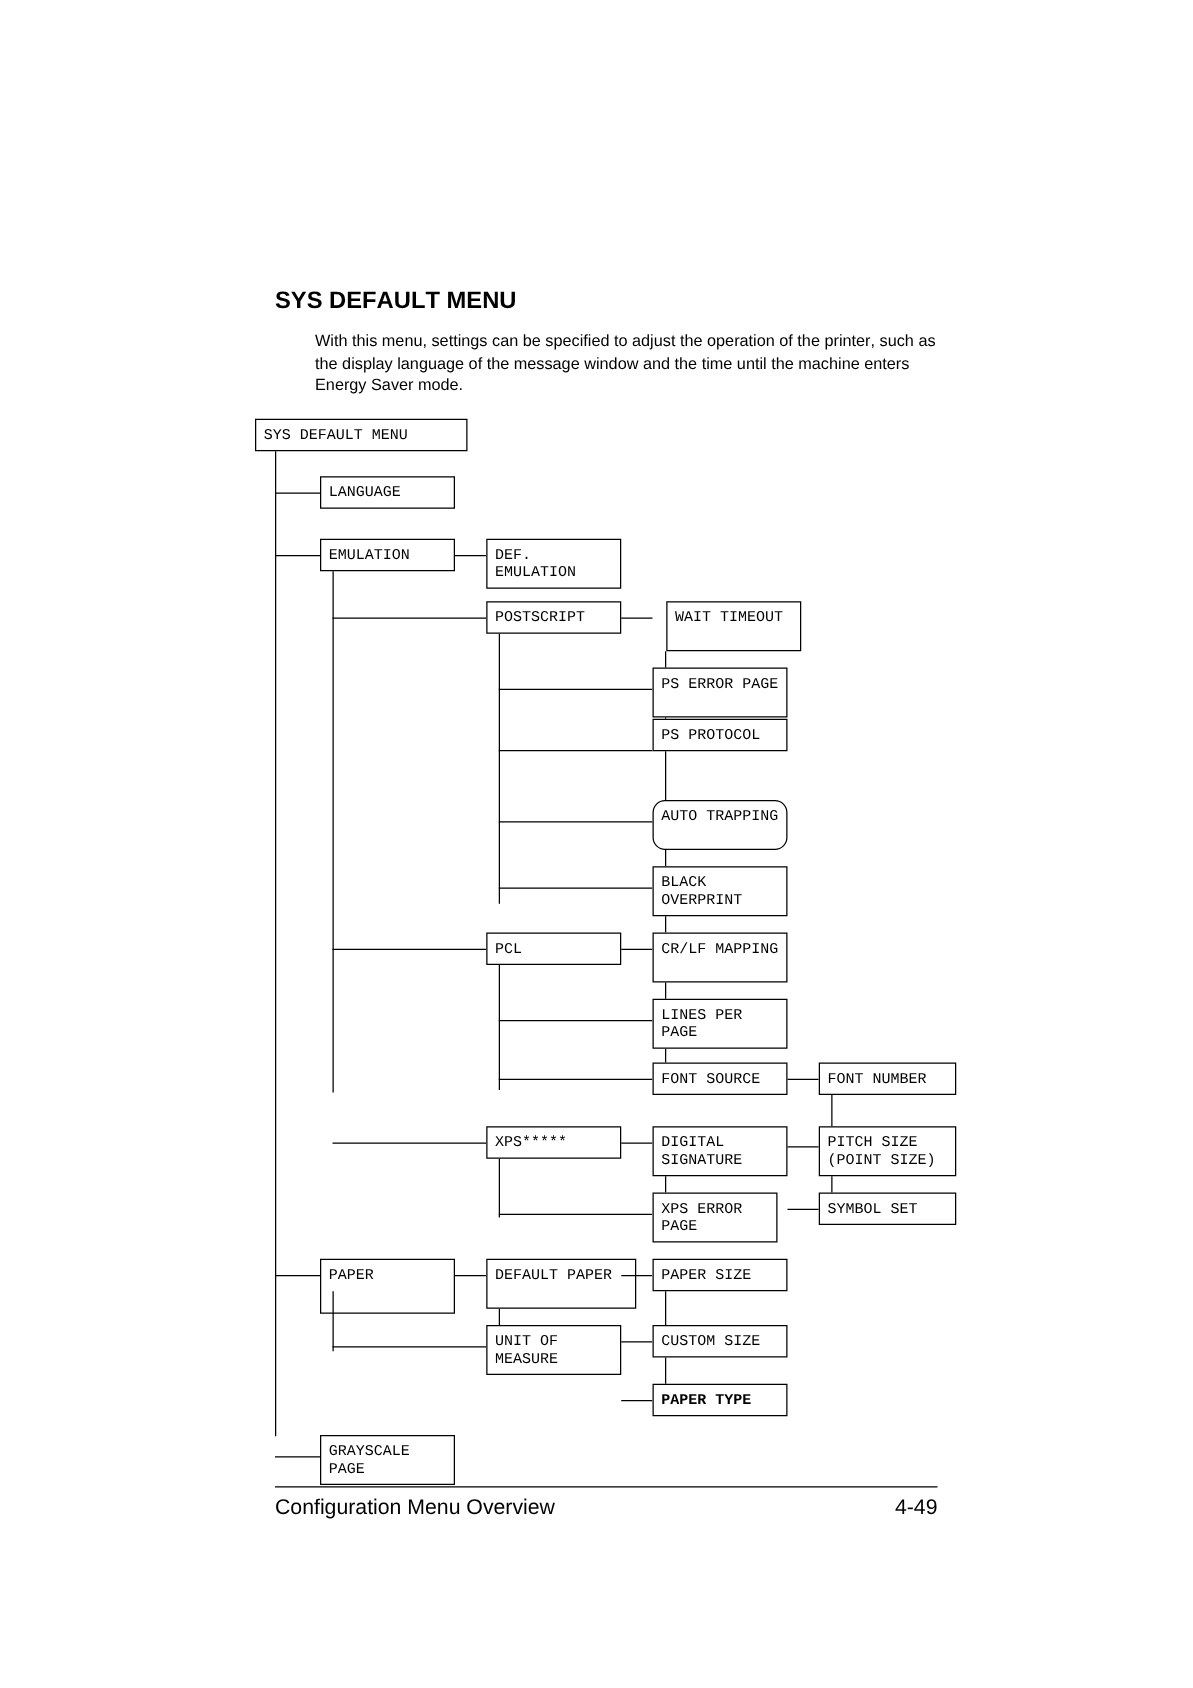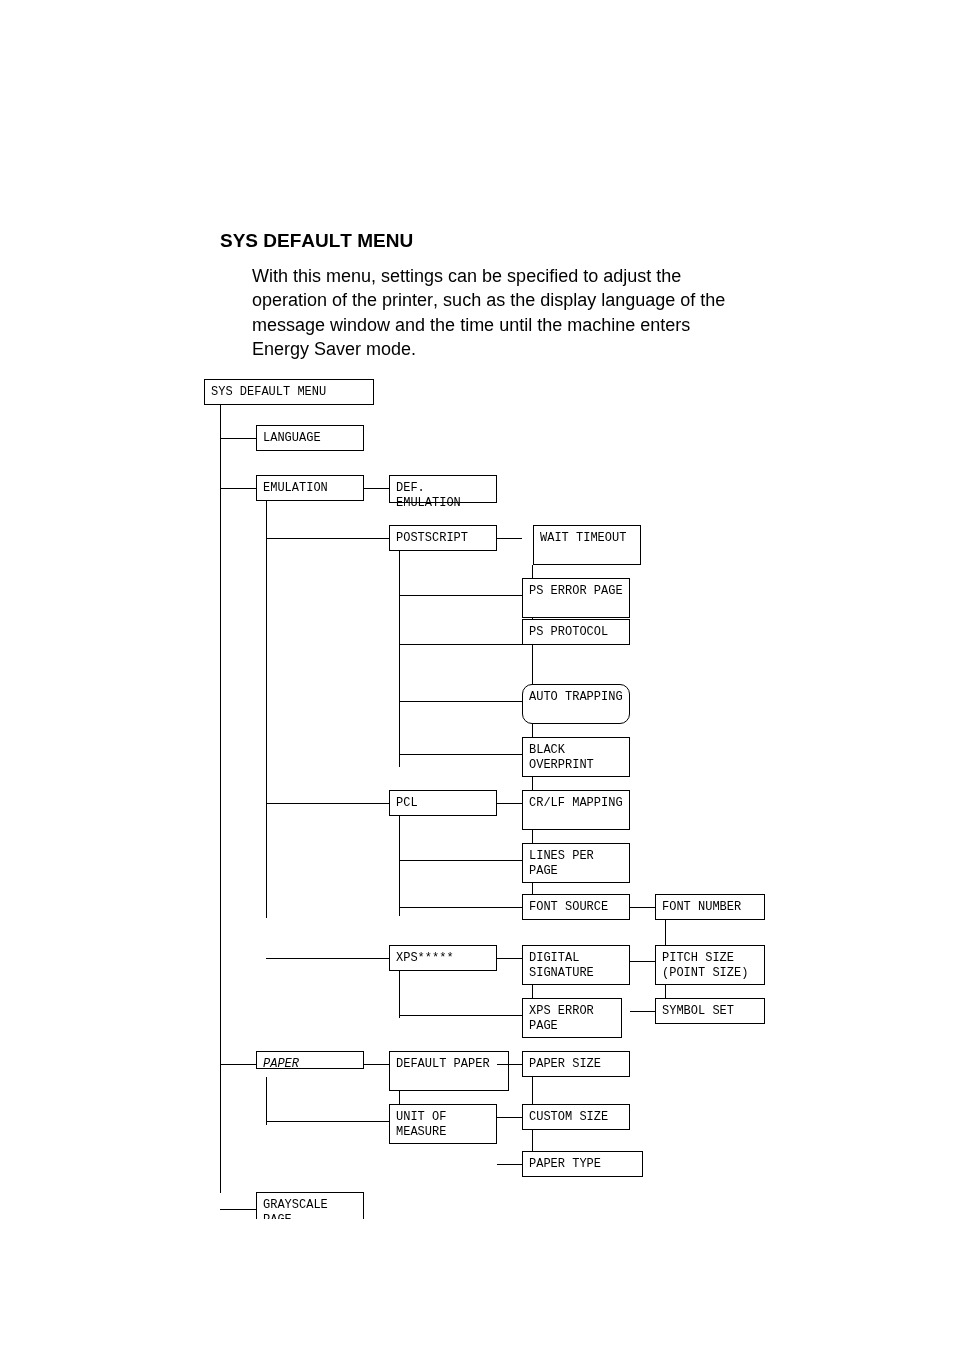--- a/index.html
+++ b/index.html
@@ -17,21 +17,21 @@
     font-size: 13px;
   }
   .page, .page * { font-kerning: none; }
   h2 {
     font-size: 19px;
     font-weight: bold;
     margin: 0 0 12px 0;
   }
   .intro {
     margin: 0 0 18px 32px;
-    font-size: 18px;
+    font-size: 13px;
     line-height: 1.35;
   }
   .diagram {
     position: relative;
     width: 560px;
     height: 840px;
     margin-left: -16px;
   }
   .box {
     position: absolute;
@@ -77,21 +77,21 @@
 
     <div class="hline" style="left:16px; top:59px; width:36px;"></div>
     <div class="box" style="left:52px; top:46px; width:108px; height:26px;">LANGUAGE</div>
 
     <div class="hline" style="left:16px; top:109px; width:36px;"></div>
     <div class="box" style="left:52px; top:96px; width:108px; height:26px;">EMULATION</div>
 
     <div class="vline" style="left:62px; top:122px; height:417px;"></div>
 
     <div class="hline" style="left:160px; top:109px; width:25px;"></div>
-    <div class="box" style="left:185px; top:96px; width:108px; height:28px;">DEF.
+    <div class="box" style="left:185px; top:96px; width:108px; height:40px;">DEF.
 EMULATION</div>
 
     <div class="hline" style="left:62px; top:159px; width:123px;"></div>
     <div class="box" style="left:185px; top:146px; width:108px; height:26px;">POSTSCRIPT</div>
 
     <div class="hline" style="left:293px; top:159px; width:25px;"></div>
 
     <div class="vline" style="left:195px; top:172px; height:216px;"></div>
 
     <div class="box" style="left:318px; top:146px; width:108px; height:40px;margin-left:11px;">WAIT
@@ -150,42 +150,46 @@
 (POINT SIZE)</div>
 
     <div class="hline" style="left:195px; top:636px; width:123px;"></div>
     <div class="box" style="left:318px; top:619px; width:100px; height:40px;">XPS ERROR
 PAGE</div>
 
     <div class="hline" style="left:426px; top:632px; width:25px;"></div>
     <div class="box" style="left:451px; top:619px; width:110px; height:26px;">SYMBOL SET</div>
 
     <div class="hline" style="left:16px; top:685px; width:36px;"></div>
-    <div class="box" style="left:52px; top:672px; width:108px; height:18px;font-style:italic;">PAPER</div>
+    <div class="box" style="left:52px; top:672px; width:108px; height:44px;">PAPER</div>
     <div class="hline" style="left:160px; top:685px; width:25px;"></div>
     <div class="vline" style="left:62px; top:698px; height:48px;"></div>
 
     <div class="box" style="left:185px; top:672px; width:120px; height:40px;">DEFAULT
 PAPER</div>
     <div class="hline" style="left:293px; top:685px; width:25px;"></div>
     <div class="vline" style="left:195px; top:712px; height:34px;"></div>
 
     <div class="box" style="left:318px; top:672px; width:108px; height:26px;">PAPER SIZE</div>
     <div class="vline" style="left:328px; top:698px; height:83px;"></div>
 
     <div class="hline" style="left:62px; top:742px; width:123px;"></div>
     <div class="box" style="left:185px; top:725px; width:108px; height:40px;">UNIT OF
 MEASURE</div>
     <div class="hline" style="left:293px; top:738px; width:25px;"></div>
 
     <div class="box" style="left:318px; top:725px; width:108px; height:26px;">CUSTOM SIZE</div>
 
     <div class="hline" style="left:195px; top:779px; width:0px;"></div>
     <div class="hline" style="left:293px; top:785px; width:25px;"></div>
-    <div class="box" style="left:318px; top:772px; width:121px; height:26px;">PAPER TYPE</div>
+    <div class="box" style="left:318px; top:772px; width:108px; height:26px;font-weight:bold;">PAPER TYPE</div>
 
     <div class="hline" style="left:16px; top:830px; width:36px;"></div>
     <div class="box" style="left:52px; top:813px; width:108px; height:40px;">GRAYSCALE
 PAGE</div>
 
   </div>
 
+  <div class="footer-line">
+    <span>Configuration Menu Overview</span>
+    <span class="pg">4-49</span>
+  </div>
 </div>
 
 </body></html>

